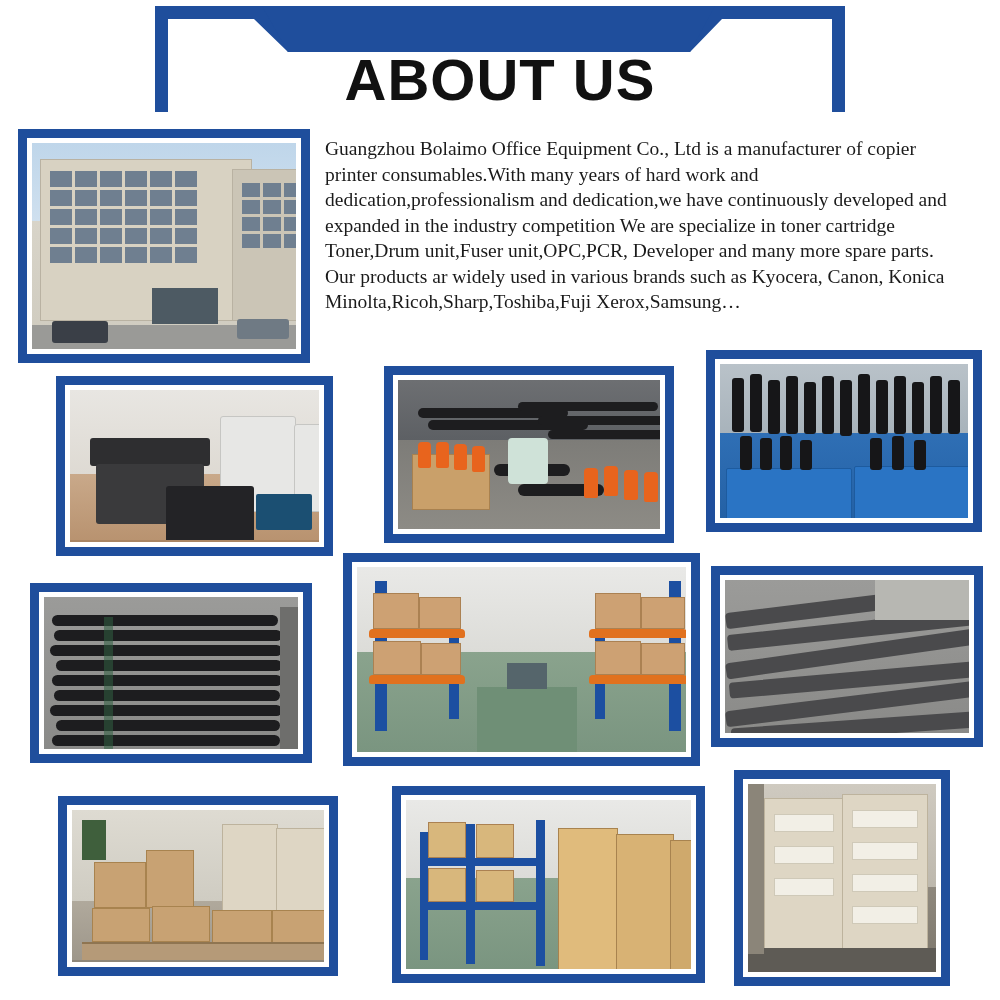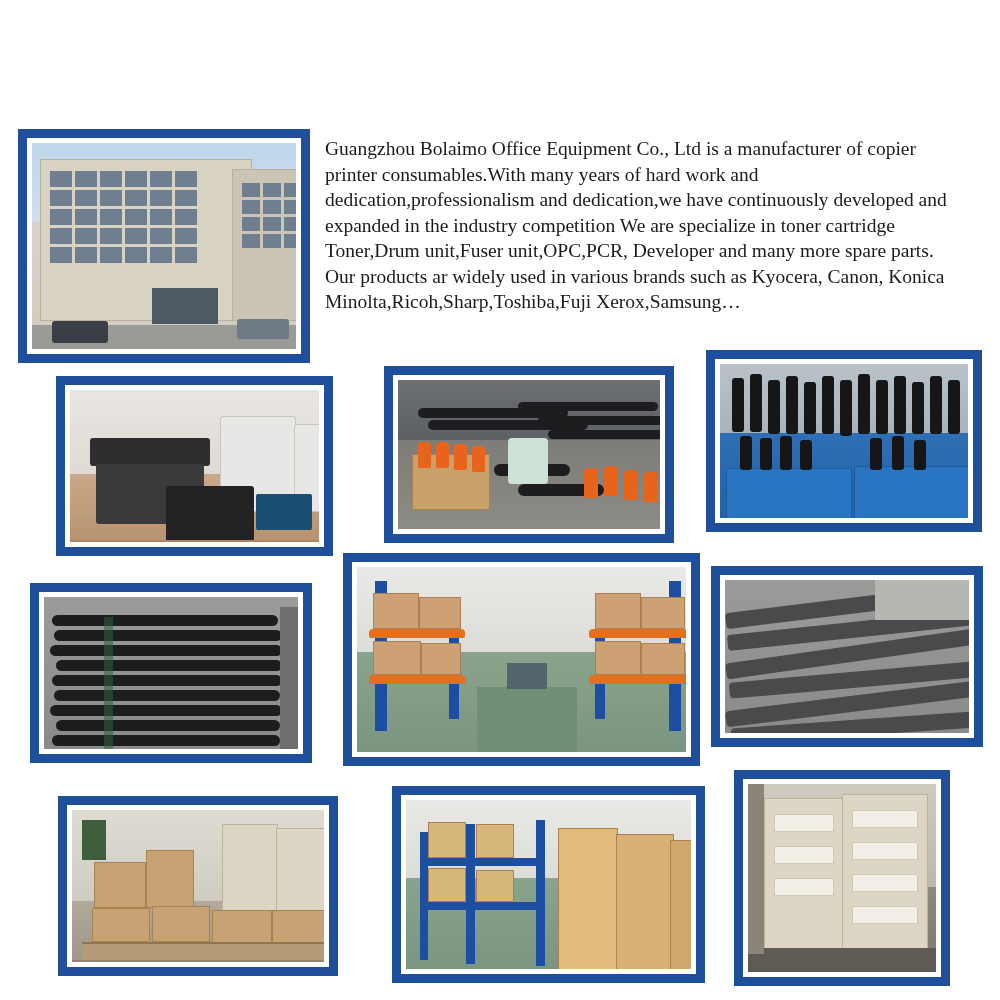--- a/index.html
+++ b/index.html
@@ -119,20 +119,27 @@
   .ctn.light { background: #ded6c4; border-color: #bdb39d; }
 
   .bg-stack { background: linear-gradient(#cfcac0 0%, #bdb8ad 55%, #8e887d 55%, #7d776c 100%); }
   .label { position: absolute; background: #f2efe6; border: 1px solid #cfc9b8; }
 </style>
 </head>
 <body>
 
 <div class="page">
 
+  <div class="banner">
+    <svg width="1000" height="125" viewBox="0 0 1000 125">
+      <path d="M262 6 L715 6 L845 6 L845 112 L832 112 L832 19 L722 19 L690 52 L288 52 L254 19 L168 19 L168 112 L155 112 L155 6 Z" fill="#1f4e9c"></path>
+      <path d="M262 6 L715 6 L690 52 L288 52 Z" fill="#1f4e9c"></path>
+    </svg>
+    <div class="banner-title">ABOUT US</div>
+  </div>
 
   <div class="intro"> Guangzhou Bolaimo Office Equipment Co., Ltd is a manufacturer of copier printer consumables.With many years of hard work and dedication,professionalism and dedication,we have continuously developed and expanded in the industry competition We are specialize in toner cartridge Toner,Drum unit,Fuser unit,OPC,PCR, Developer and many more spare parts. Our products ar widely used in various brands such as Kyocera, Canon, Konica Minolta,Ricoh,Sharp,Toshiba,Fuji Xerox,Samsung…</div>
 
   <div class="frame" style="left:18px; top:129px; width:292px; height:234px;">
     <div class="photo bg-building">
       <div class="bld" style="left:8px; top:16px; width:210px; height:160px; background:#d8d2c2;"></div>
       <div class="bld" style="left:200px; top:26px; width:80px; height:150px; background:#cbc5b6;"></div>
       <div class="win-grid" style="left:18px; top:28px; grid-template-columns:repeat(6,22px); grid-auto-rows:16px;">
         <div class="win"></div>
           <div class="win"></div>

